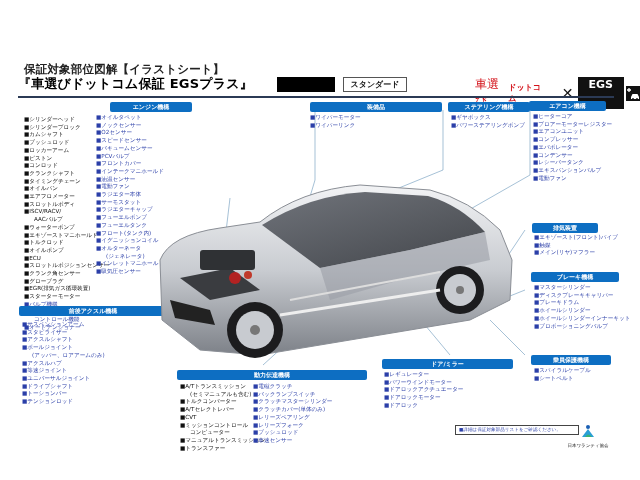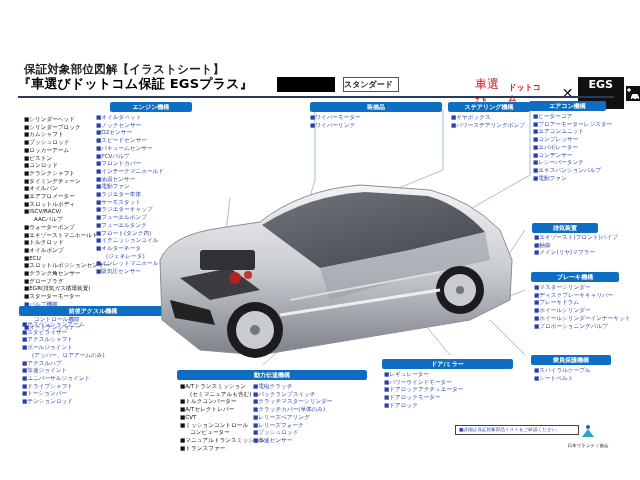--- a/index.html
+++ b/index.html
@@ -2,21 +2,21 @@
 <html><head>
 <meta charset="utf-8">
 <style>
   * { box-sizing: border-box; margin: 0; padding: 0; }
   html, body { width: 640px; height: 480px; background: #ffffff; overflow: hidden; }
   body { position: relative; font-family: "DejaVu Sans", sans-serif; color: #111; }
   .abs { position: absolute; }
   .title1 { left: 24px; top: 62px; font-size: 11.5px; font-weight: bold; color: #222; letter-spacing: 0.2px; }
   .title2 { left: 18px; top: 75px; font-size: 13px; font-weight: bold; color: #000000; letter-spacing: 0.2px; }
   .black-box { left: 277px; top: 77px; width: 58px; height: 15px; background: #000; }
-  .plan-box { left: 343px; top: 77px; width: 56px; height: 15px; border: 1px solid #555; font-size: 8px; font-weight: bold; text-align: left; line-height: 13px; }
+  .plan-box { left: 343px; top: 77px; width: 64px; height: 15px; border: 1px solid #555; font-size: 8px; font-weight: bold; text-align: center; line-height: 13px; }
   .brand { left: 475px; top: 76px; display: flex; align-items: center; }
   .brand-red { color: #d4131b; font-size: 12px; font-weight: normal; }
   .brand-red-small { color: #d4131b; font-size: 8px; font-weight: bold; margin-right: 12px; }
   .brand-x { font-size: 14px; margin: 0 4px; color: #111; }
   .brand-egs { background: #111; color: #fff; font-size: 11px; font-weight: bold; padding: 0 11px; height: 32px; line-height: 15px; }
   .brand-plus { width: 14px; height: 15px; margin-left: 2px; position: relative; }
   .rule { left: 18px; top: 96px; width: 596px; height: 2px; background: #2b3a55; }
 
   .hdr { background: #0d6ec2; color: #fff; font-size: 6px; font-weight: bold; text-align: center; height: 10px; line-height: 10px; border-radius: 2px; }
   .list { font-size: 5.6px; line-height: 7.7px; white-space: nowrap; }

